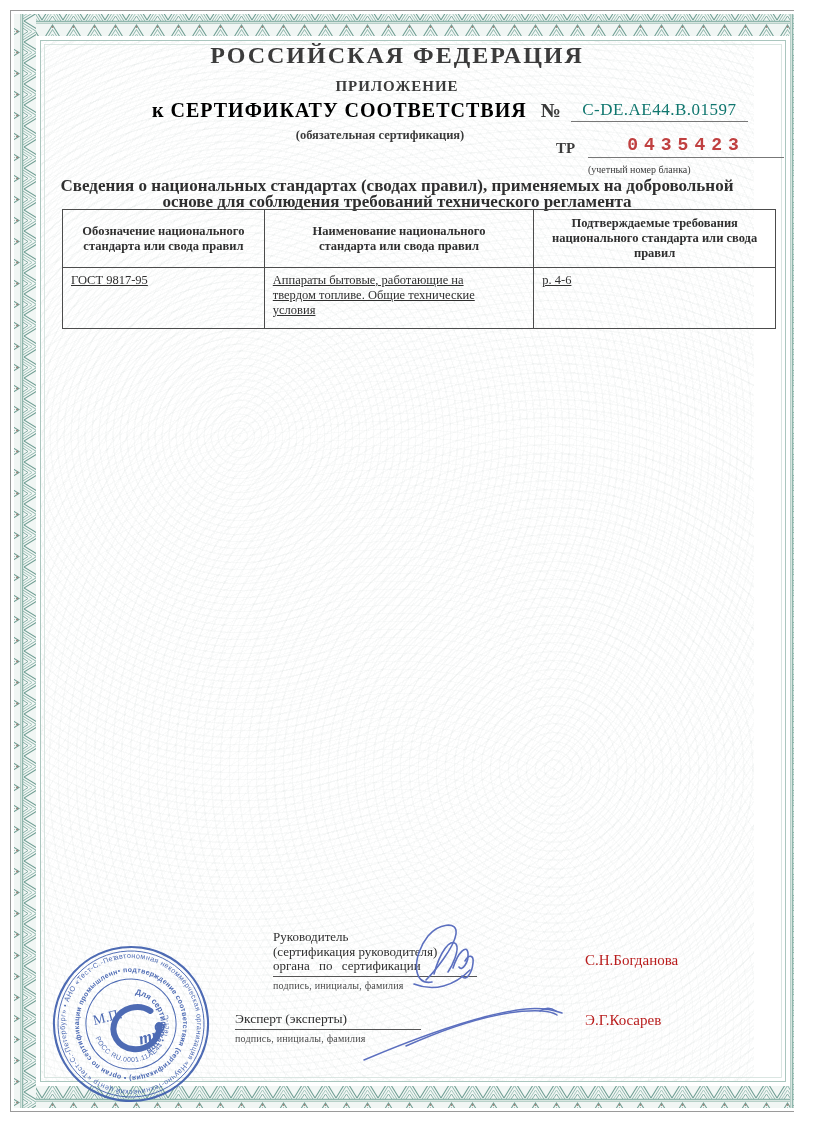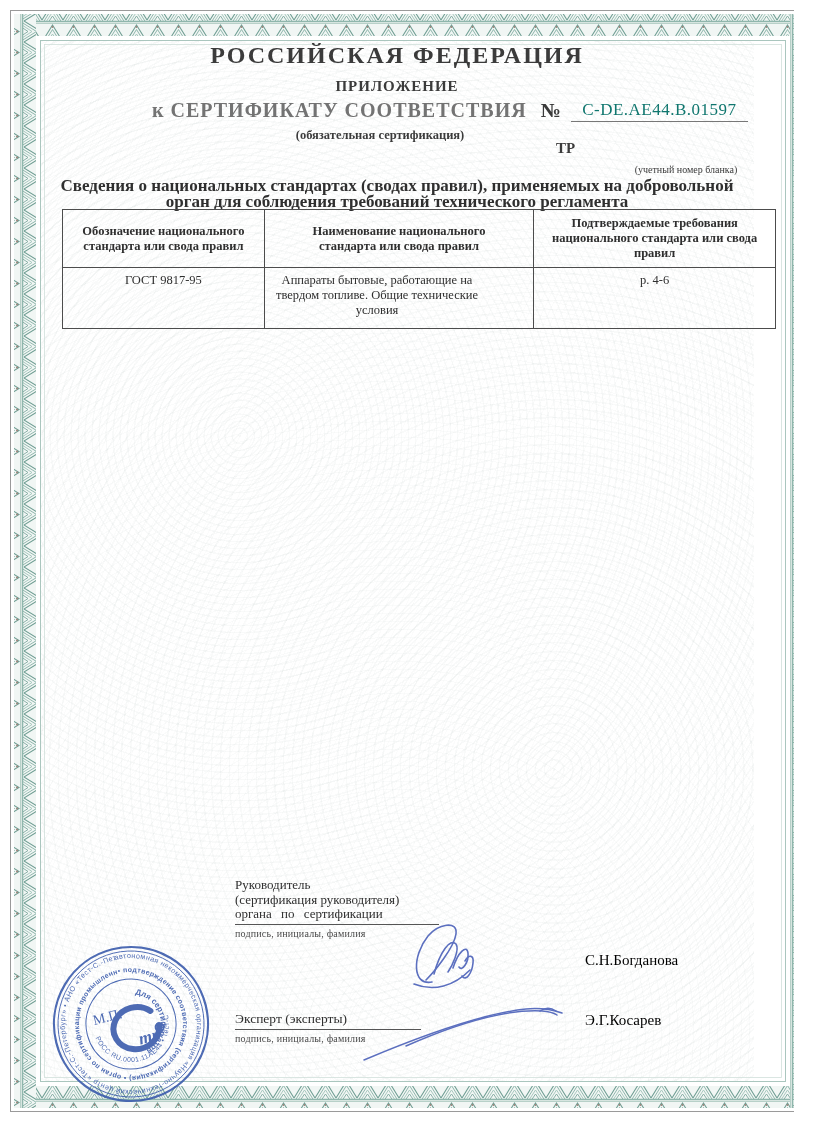--- a/index.html
+++ b/index.html
@@ -23,50 +23,50 @@
     pointer-events:none;
   }
   .border-svg{position:absolute;left:0;top:0;}
   .content{position:absolute;inset:0;z-index:2;}
 
   .country{position:absolute;top:42px;left:0;width:100%;text-align:center;
     font-size:24px;font-weight:bold;letter-spacing:2px;color:#3b3b3b;}
   .appendix{position:absolute;top:78px;left:0;width:100%;text-align:center;
     font-size:15px;font-weight:bold;letter-spacing:1px;color:#3b3b3b;}
   .certline{position:absolute;top:99px;left:152px;right:46px;display:flex;align-items:flex-end;}
-  .certline .prefix{font-size:20px;font-weight:bold;letter-spacing:1px;color:#737373;white-space:nowrap;}
+  .certline .prefix{font-size:20px;font-weight:bold;letter-spacing:1px;color:#000000;white-space:nowrap;}
   .certline .numsign{font-size:20px;font-weight:bold;margin-left:14px;color:#3b3b3b;}
   .certline .certno{flex:1;margin-left:10px;text-align:center;font-size:17px;color:#0f766e;
     border-bottom:1px solid #777;padding-bottom:1px;letter-spacing:0.5px;}
   .subtitle{position:absolute;top:128px;left:140px;width:480px;text-align:center;
     font-size:12.5px;font-weight:bold;color:#3b3b3b;}
   .tr-label{position:absolute;top:140px;left:556px;font-size:15px;font-weight:bold;color:#3b3b3b;}
   .blank-no{position:absolute;top:135px;left:588px;width:196px;text-align:center;
     font-family:"Liberation Mono","DejaVu Sans Mono",monospace;
     font-size:18px;font-weight:bold;letter-spacing:6px;color:#c04040;
     border-bottom:1px solid #777;padding-bottom:2px;}
-  .blank-cap{position:absolute;top:164px;left:588px;width:196px;text-align:center;
+  .blank-cap{position:absolute;top:164px;left:588px;width:196px;text-align:left;
     font-size:10px;color:#3b3b3b;}
   .intro{position:absolute;top:178px;left:0;width:100%;text-align:center;
     font-size:17px;font-weight:bold;line-height:15.5px;color:#2f2f2f;}
 
   table.std{position:absolute;top:209px;left:62px;width:714px;border-collapse:collapse;
     font-size:12.5px;line-height:15px;color:#2f2f2f;}
   table.std th,table.std td{border:1.4px solid #4c4c4c;}
   table.std th{font-weight:bold;text-align:center;vertical-align:middle;padding:6px 10px;}
   table.std th.c2{padding:6px 20px;}
-  table.std td{text-align:center;vertical-align:top;padding:5px 8px 10px 8px;}
+  table.std td{text-align:left;vertical-align:top;padding:5px 8px 10px 8px;text-decoration:underline;}
   table.std td.c2{padding-right:52px;}
   .w1{width:28.3%;} .w2{width:37.8%;} .w3{width:33.9%;}
 
   .sig-role{position:absolute;left:235px;width:204px;font-size:13px;line-height:14.5px;color:#2f2f2f;}
   .sig-role .rule{border-bottom:1px solid #555;padding-bottom:2px;}
   .sig-cap{font-size:10px;color:#4a4a4a;padding-top:2px;letter-spacing:0.2px;}
   .spread{word-spacing:6px;}
-  .sig-name{position:absolute;left:585px;font-size:15px;color:#000000;}
+  .sig-name{position:absolute;left:585px;font-size:15px;color:#b91c1c;}
   .ink{position:absolute;z-index:3;}
   .stamp{position:absolute;left:42px;top:935px;z-index:3;transform:rotate(-14deg);opacity:0.92;}
 </style>
 </head>
 <body>
 
 <div class="page">
 
   <svg class="border-svg" width="826" height="1122" aria-hidden="true">
     <defs>
@@ -107,45 +107,46 @@
 
     <div class="certline">
       <span class="prefix">к СЕРТИФИКАТУ СООТВЕТСТВИЯ</span>
       <span class="numsign">№</span>
       <span class="certno">C-DE.AE44.B.01597</span>
     </div>
 
     <div class="subtitle">(обязательная сертификация)</div>
 
     <div class="tr-label">ТР</div>
+    <div class="blank-no">0435423</div>
     <div class="blank-cap">(учетный номер бланка)</div>
 
     <div class="intro">
       <div>Сведения о национальных стандартах (сводах правил), применяемых на добровольной</div>
-      <div>орган для соблюдения требований технического регламента</div>
+      <div>основе для соблюдения требований технического регламента</div>
     </div>
 
     <table class="std">
       <thead>
         <tr>
           <th class="w1">Обозначение национального стандарта или свода правил</th>
           <th class="w2 c2">Наименование национального стандарта или свода правил</th>
           <th class="w3">Подтверждаемые требования национального стандарта или свода правил</th>
         </tr>
       </thead>
       <tbody>
         <tr>
           <td>ГОСТ 9817-95</td>
           <td class="c2">Аппараты бытовые, работающие на твердом топливе. Общие технические условия</td>
           <td>р. 4-6</td>
         </tr>
       </tbody>
     </table>
 
-    <div class="sig-role" style="top:878px;">
+    <div class="sig-role" style="top:930px;margin-left:38px;">
       <div class="rule">
         <div>Руководитель</div>
         <div>(сертификация руководителя)</div>
         <div class="spread">органа по сертификации</div>
       </div>
       <div class="sig-cap">подпись, инициалы, фамилия</div>
     </div>
     <div class="sig-name" style="top:952px;">С.Н.Богданова</div>
 
     <div class="sig-role" style="top:1012px;width:186px;">

